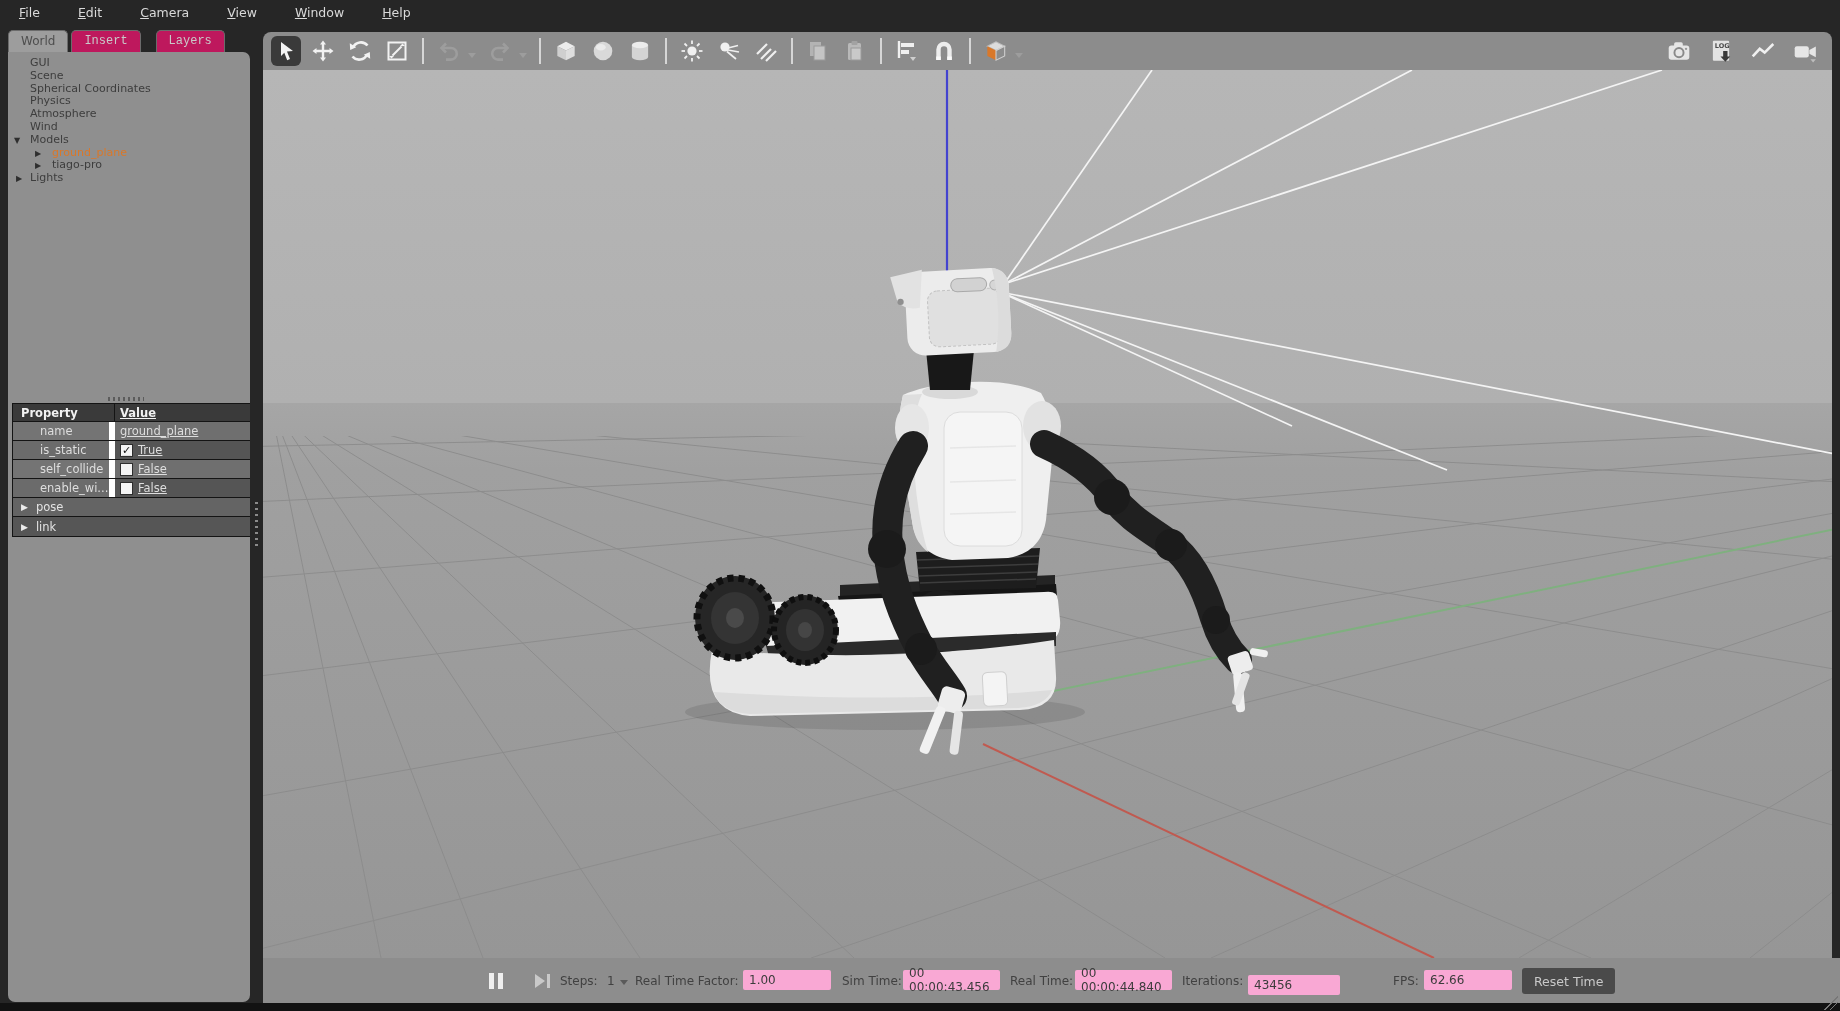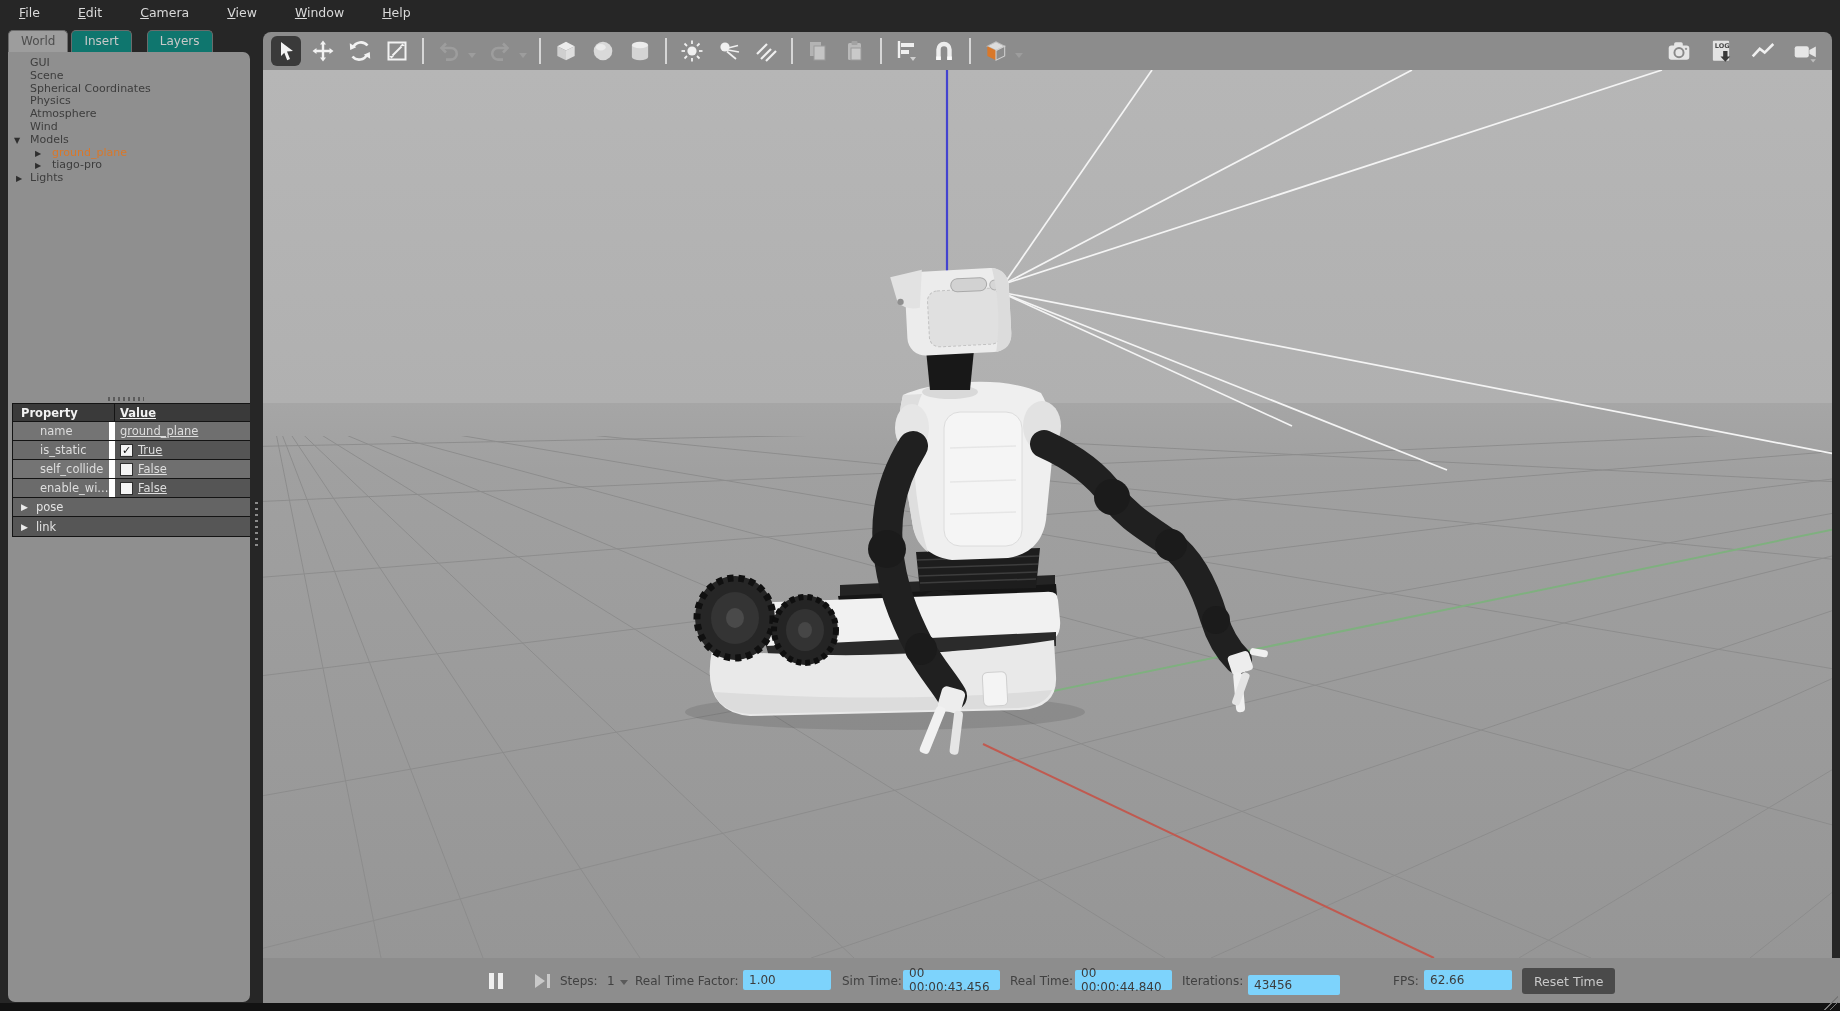--- a/index.html
+++ b/index.html
@@ -11,21 +11,21 @@
   #menubar { position:absolute; left:0; top:0; width:1840px; height:24px; display:flex;
     align-items:center; padding-left:8px; gap:16px; }
   .menu-item { color:#d9d9d9; font-size:12.5px; padding:3px 11px; cursor:default; }
   .menu-item .mkey { text-decoration:underline; }
 
   
   #tabs { position:absolute; left:8px; top:30px; height:23px; display:flex; }
   .tab { font-size:12px; border:1px solid #6b6b6b; border-bottom:none;
     border-radius:5px 5px 0 0; padding:3px 12px 2px 12px; margin-right:3px; }
   .tab.active { background:#9d9d9d; color:#4e4e4e; }
-  .tab.inactive { background:#0f766e; color:#c9c9c9; }
+  .tab.inactive { background:#be185d; color:#c9c9c9;font-family:Liberation Mono, monospace; }
   .tab.gap { margin-left:12px; }
   #panel { position:absolute; left:8px; top:52px; width:242px; height:950px;
     background:#8f8f8f; border-radius:0 7px 7px 7px; }
   #tree { position:absolute; left:0; top:5px; width:100%; }
   .tree-row { position:relative; height:12.8px; line-height:12.8px; font-size:11px;
     color:#3d3d3d; padding-left:22px; white-space:nowrap; }
   .tree-row .caret { position:absolute; font-size:8px; color:#2e2e2e; top:1px; }
   .tree-row.lvl2 { padding-left:44px; }
   .orange { color:var(--accent-orange,#d9782a); }
 
@@ -70,21 +70,21 @@
   .tb-right { margin-left:auto; display:flex; gap:12px; align-items:center; }
 
   
   #scene { position:absolute; left:263px; top:70px; width:1569px; height:888px; overflow:hidden; }
   #scene svg { display:block; }
 
   
   #statusbar { position:absolute; left:263px; top:958px; width:1577px; height:45px;
     background:#8d8d8d; font-size:12px; color:#414141; }
   .sb { position:absolute; top:0; height:45px; display:flex; align-items:center; }
-  .sb-box { background:#7dd3fc; color:#3c3c3c; border-radius:2px; height:20px;
+  .sb-box { background:#f9a8d4; color:#3c3c3c; border-radius:2px; height:20px;
     display:flex; align-items:center; padding:0 6px; font-size:12px; }
   #pause-btn { left:226px; gap:4px; }
   #pause-btn .bar { width:5px; height:16px; background:#efefef; }
   #step-btn { left:272px; gap:2px; }
   #step-btn .tri { width:0; height:0; border-top:7px solid transparent; border-bottom:7px solid transparent;
     border-left:10px solid #c9c9c9; }
   #step-btn .bar { width:3px; height:14px; background:#c9c9c9; }
   .sb-caret { width:0; height:0; border-left:4px solid transparent; border-right:4px solid transparent;
     border-top:5px solid #5a5a5a; margin-left:5px; margin-top:4px; }
   #reset-btn { left:1259px; top:10px; height:26px; background:#4a4a4a; color:#c9c9c9;

